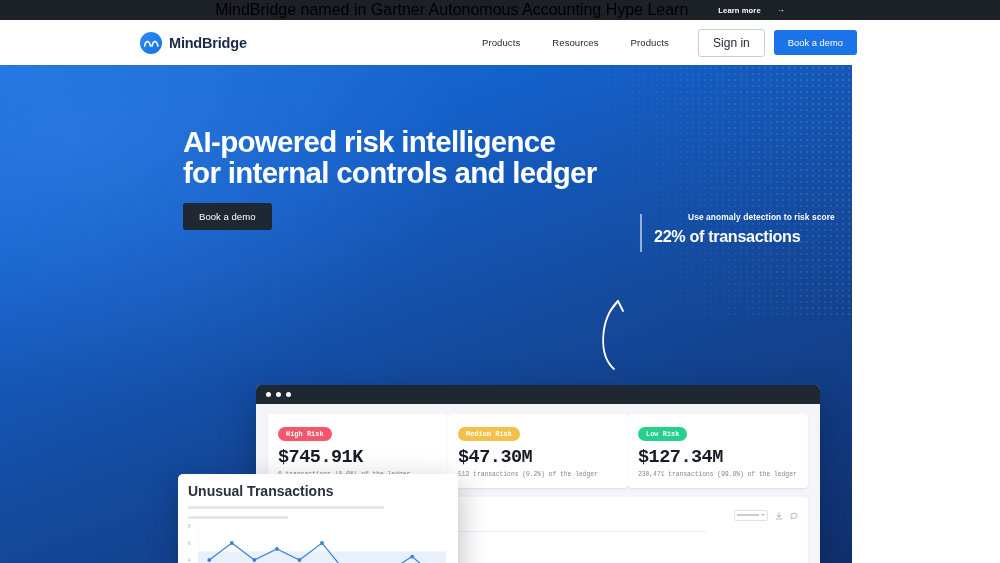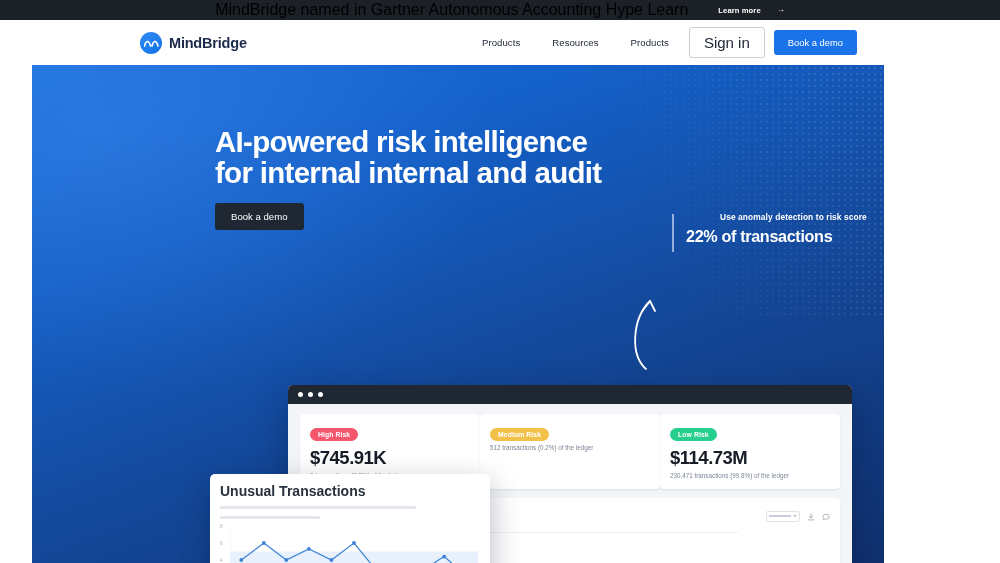--- a/index.html
+++ b/index.html
@@ -36,37 +36,36 @@
   }
   .logo-text { font-size: 14.5px; font-weight: 700; color: #1b2a4a; letter-spacing: -.2px; }
 
   .nav { position: absolute; left: 470px; display: flex; align-items: center; gap: 8px; }
   .nav-item {
     font-size: 9.6px; color: #1b2330; padding: 0 12px; white-space: nowrap;
     cursor: pointer; letter-spacing: .05px;
   }
   .nav-actions { position: absolute; right: 143px; display: flex; align-items: center; gap: 9px; }
   .btn-signin {
-    font-size: 15px; color: #1b2330; background: #fff;
+    font-size: 12px; color: #1b2330; background: #fff;
     border: 1px solid #c9ced6; border-radius: 3px;
     padding: 6px 14px; cursor: pointer; white-space: nowrap;
   }
   .btn-demo {
     font-size: 9.4px; color: #ffffff; background: #1a73e8;
     border: none; border-radius: 3px;
     padding: 7px 14px; cursor: pointer; white-space: nowrap;
   }
 
   
   .hero {
     position: absolute; left: 0; top: 65px; width: 852px; height: 498px;
     background:
       linear-gradient(160deg, #1a6fdd 0%, #1460c9 26%, #14499b 58%, #10306e 100%);
     overflow: hidden;
-    margin-left: 32px;
   }
   .hero-dots {
     position: absolute; right: 0; top: 0; width: 330px; height: 250px;
     background-image: radial-gradient(rgba(255,255,255,.13) 1px, transparent 1.1px);
     background-size: 6px 6px;
     -webkit-mask-image: linear-gradient(250deg, rgba(0,0,0,.95) 10%, rgba(0,0,0,0) 72%);
     mask-image: linear-gradient(250deg, rgba(0,0,0,.95) 10%, rgba(0,0,0,0) 72%);
     pointer-events: none;
   }
   .hero-glow {
@@ -110,21 +109,21 @@
     box-shadow: 0 12px 34px rgba(4,18,48,.34);
     overflow: hidden;
   }
   .mock-chrome {
     height: 19px; background: #1f2733; display: flex; align-items: center; gap: 5px;
     padding-left: 10px;
   }
   .dot { width: 5px; height: 5px; border-radius: 50%; background: #ffffff; }
   .mock-body { padding: 10px 12px 0 12px; }
 
-  .cards { display: flex; gap: 0; }
+  .cards { display: flex; gap: 0; font-family: Liberation Mono, monospace; }
   .card {
     flex: 1; background: #ffffff; border-radius: 4px;
     padding: 9px 10px 10px 10px; box-shadow: 0 1px 2px rgba(20,35,70,.10);
     min-width: 0;
   }
   .pill {
     display: inline-block; border-radius: 9px; color: #ffffff;
     font-size: 6.8px; font-weight: 700; padding: 3px 8px; letter-spacing: .1px;
   }
   .pill.high { background: #f4576c; }
@@ -214,21 +213,21 @@
       <button class="btn-demo">Book a demo</button>
     </div>
   </div>
 
   <div class="hero">
     <div class="hero-glow"></div>
     <div class="hero-dots"></div>
 
     <h1 class="hero-title">
       <span>AI-powered risk intelligence</span><br>
-      <span>for internal internal and audit</span>
+      <span>for internal controls and ledger</span>
     </h1>
 
     <button class="hero-cta">Book a demo</button>
 
     <div class="annot-arrow">
       <svg width="46" height="78" viewBox="0 0 46 78" aria-hidden="true">
         <path d="M18 76 C 2 62, 4 26, 22 8" stroke="#ffffff" stroke-width="1.8" fill="none" stroke-linecap="round"></path>
         <path d="M22 8 L 15 17 M22 8 L 27 18" stroke="#ffffff" stroke-width="1.8" fill="none" stroke-linecap="round"></path>
       </svg>
     </div>
@@ -250,26 +249,27 @@
         <div class="cards">
 
           <div class="card">
             <span class="pill high">High Risk</span>
             <div class="card-value">$745.91K</div>
             <div class="card-sub">6 transactions (0.0%) of the ledger</div>
           </div>
 
           <div class="card">
             <span class="pill medium">Medium Risk</span>
+            <div class="card-value">$47.30M</div>
             <div class="card-sub">512 transactions (0.2%) of the ledger</div>
           </div>
 
           <div class="card">
             <span class="pill low">Low Risk</span>
-            <div class="card-value">$114.73M</div>
+            <div class="card-value">$127.34M</div>
             <div class="card-sub">230,471 transactions (99.8%) of the ledger</div>
           </div>
         </div>
 
         <div class="panel-bars">
           <div class="panel-head">
             <span class="panel-title">Transaction Risk Over Time</span>
             <span class="panel-tools">
               <span class="mini-select">
                 <span class="bar"></span>

